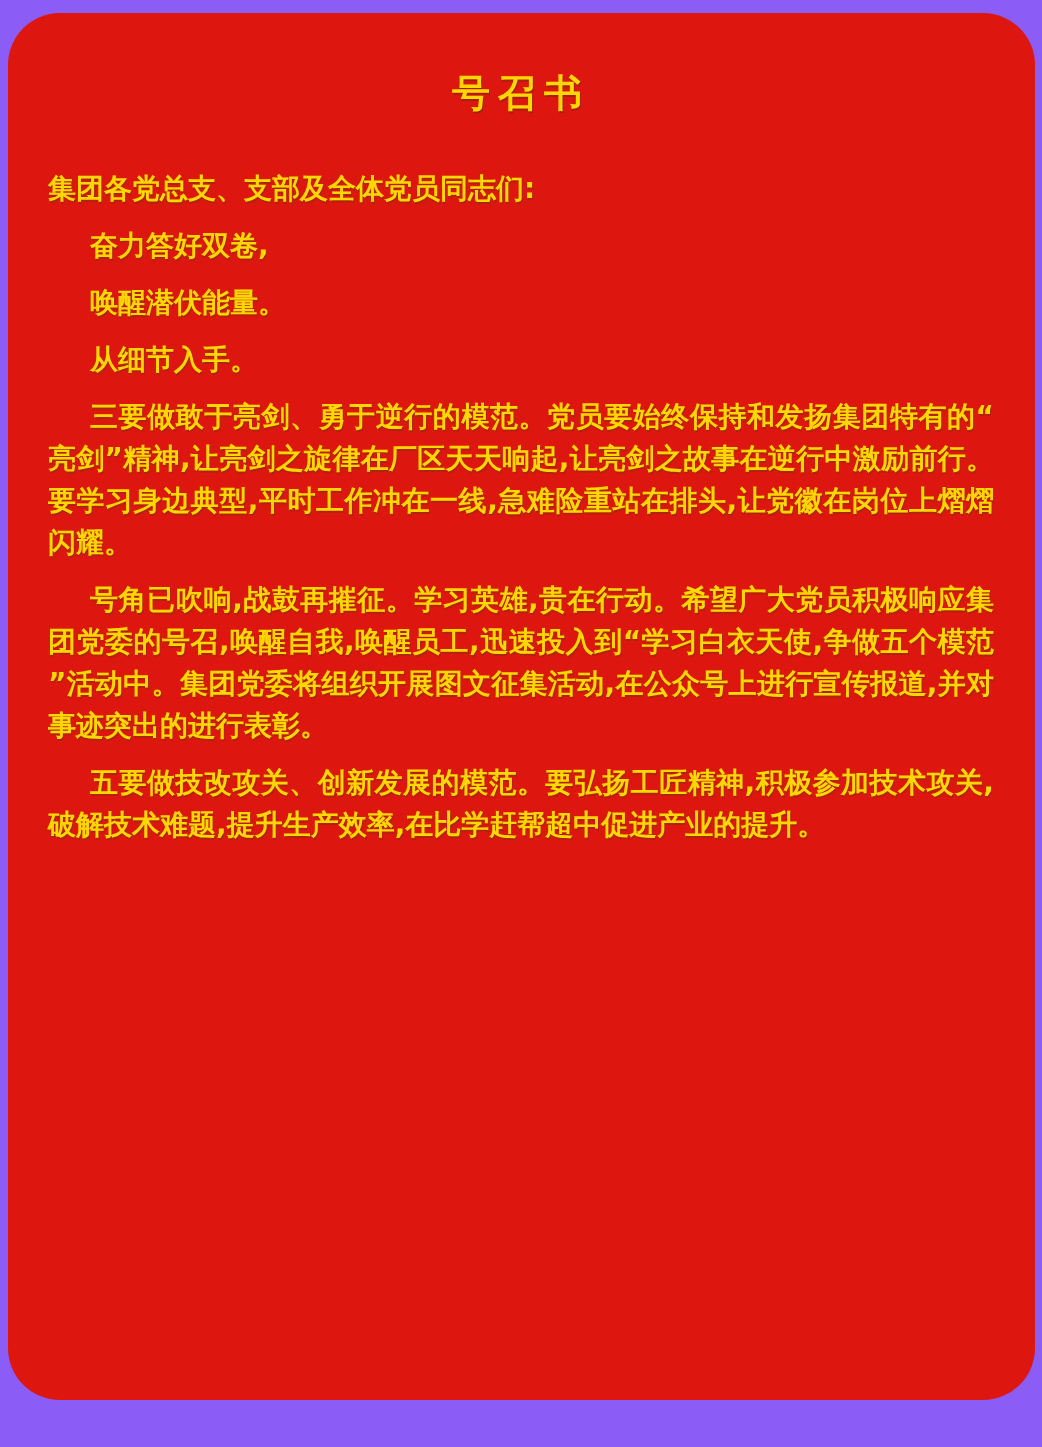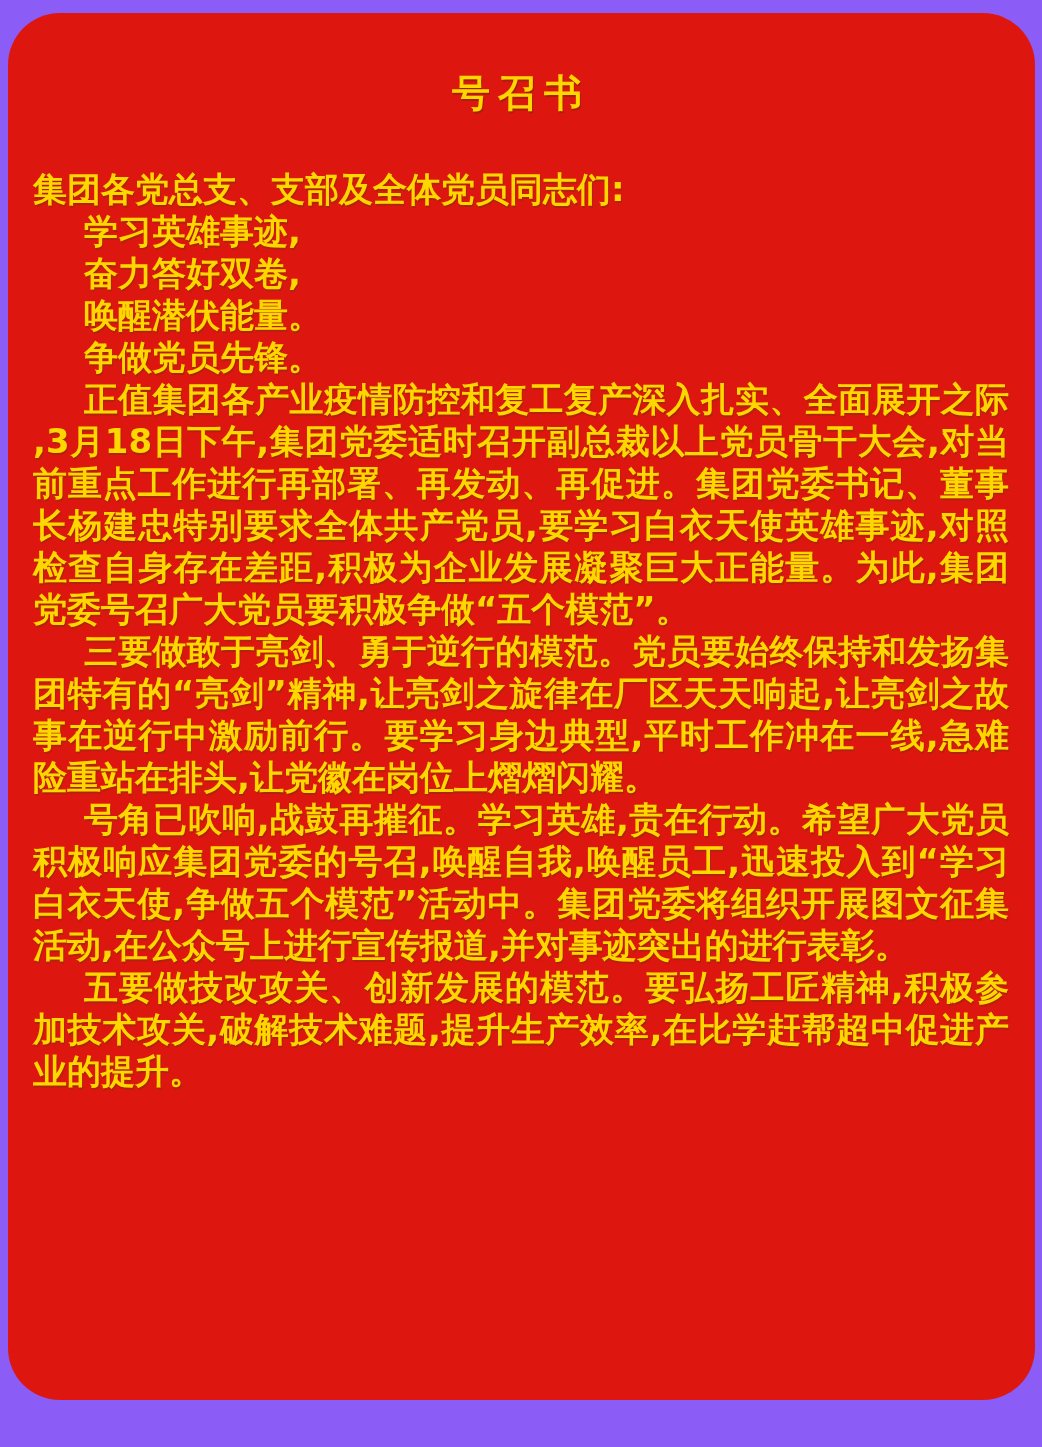--- a/index.html
+++ b/index.html
@@ -32,23 +32,23 @@
     margin: 0 0 55px 0;
     text-align: center;
     font-size: 38px;
     line-height: 40px;
     font-weight: bold;
     letter-spacing: 8px;
     color: #ffd700;
     text-shadow: 1px 2px 0 rgba(120, 40, 0, 0.55);
   }
   .body-text p {
-    margin: 0;
+    margin: 15px;
     color: #ffd700;
-    font-size: 34px;
+    font-size: 28px;
     line-height: 42px;
     font-weight: bold;
     text-align: justify;
     word-break: break-all;
     line-break: anywhere;
     text-shadow: 1px 1.5px 0 rgba(130, 50, 0, 0.5);
   }
   .salutation { text-indent: 0; }
   .slogan     { text-indent: 1.5em; }
   .para       { text-indent: 1.5em; }
@@ -56,24 +56,22 @@
 </head>
 <body>
 
 <div class="page">
   <div class="panel">
     <h1 class="doc-title">号召书</h1>
 
     <div class="body-text">
       <p class="salutation">集团各党总支、支部及全体党员同志们:</p>
 
-      <p class="slogan">学习英雄事迹,</p>
       <p class="slogan">奋力答好双卷,</p>
       <p class="slogan">唤醒潜伏能量。</p>
-      <p class="slogan">争做党员先锋。</p>
+      <p class="slogan">从细节入手。</p>
 
-      <p class="para">正值集团各产业疫情防控和复工复产深入扎实、全面展开之际,3月18日下午,集团党委适时召开副总裁以上党员骨干大会,对当前重点工作进行再部署、再发动、再促进。集团党委书记、董事长杨建忠特别要求全体共产党员,要学习白衣天使英雄事迹,对照检查自身存在差距,积极为企业发展凝聚巨大正能量。为此,集团党委号召广大党员要积极争做“五个模范”。</p>
       <p class="para">三要做敢于亮剑、勇于逆行的模范。党员要始终保持和发扬集团特有的“亮剑”精神,让亮剑之旋律在厂区天天响起,让亮剑之故事在逆行中激励前行。要学习身边典型,平时工作冲在一线,急难险重站在排头,让党徽在岗位上熠熠闪耀。</p>
       <p class="para">号角已吹响,战鼓再摧征。学习英雄,贵在行动。希望广大党员积极响应集团党委的号召,唤醒自我,唤醒员工,迅速投入到“学习白衣天使,争做五个模范”活动中。集团党委将组织开展图文征集活动,在公众号上进行宣传报道,并对事迹突出的进行表彰。</p>
       <p class="para">五要做技改攻关、创新发展的模范。要弘扬工匠精神,积极参加技术攻关,破解技术难题,提升生产效率,在比学赶帮超中促进产业的提升。</p>
     </div>
   </div>
 </div>
 
 </body></html>

